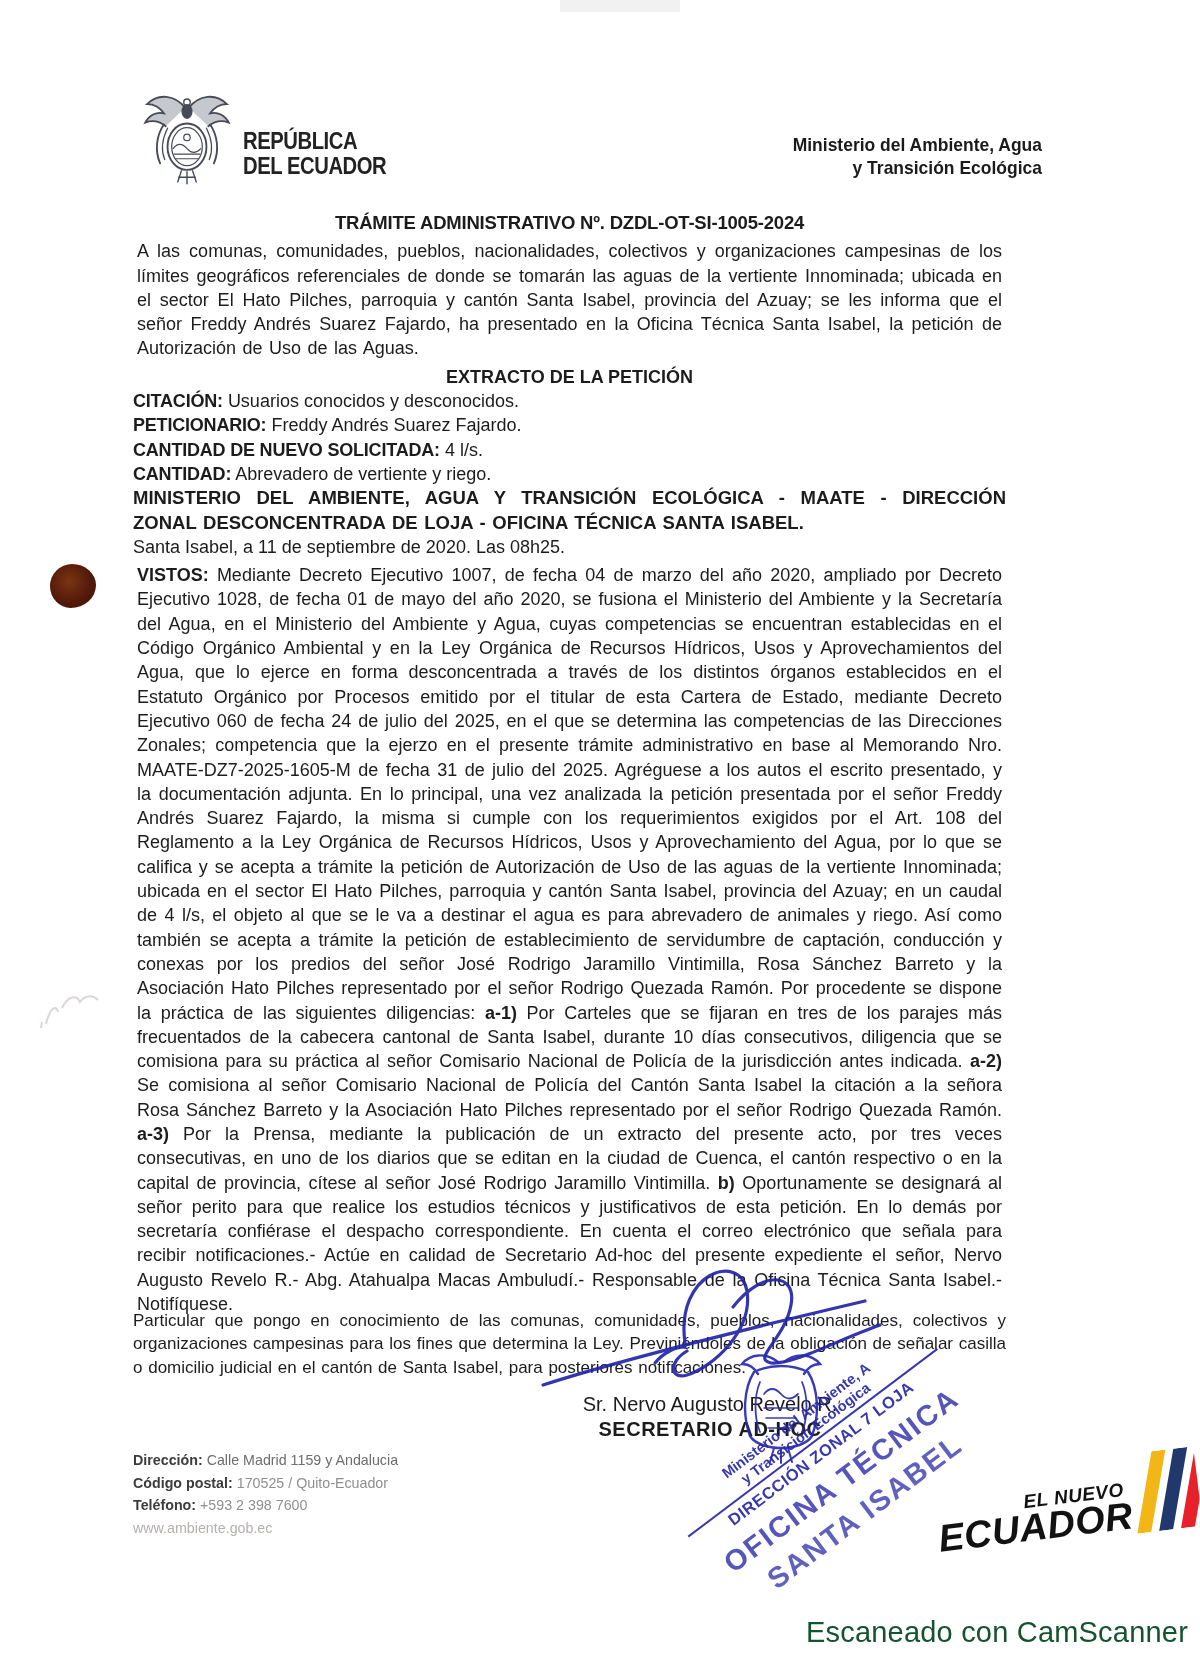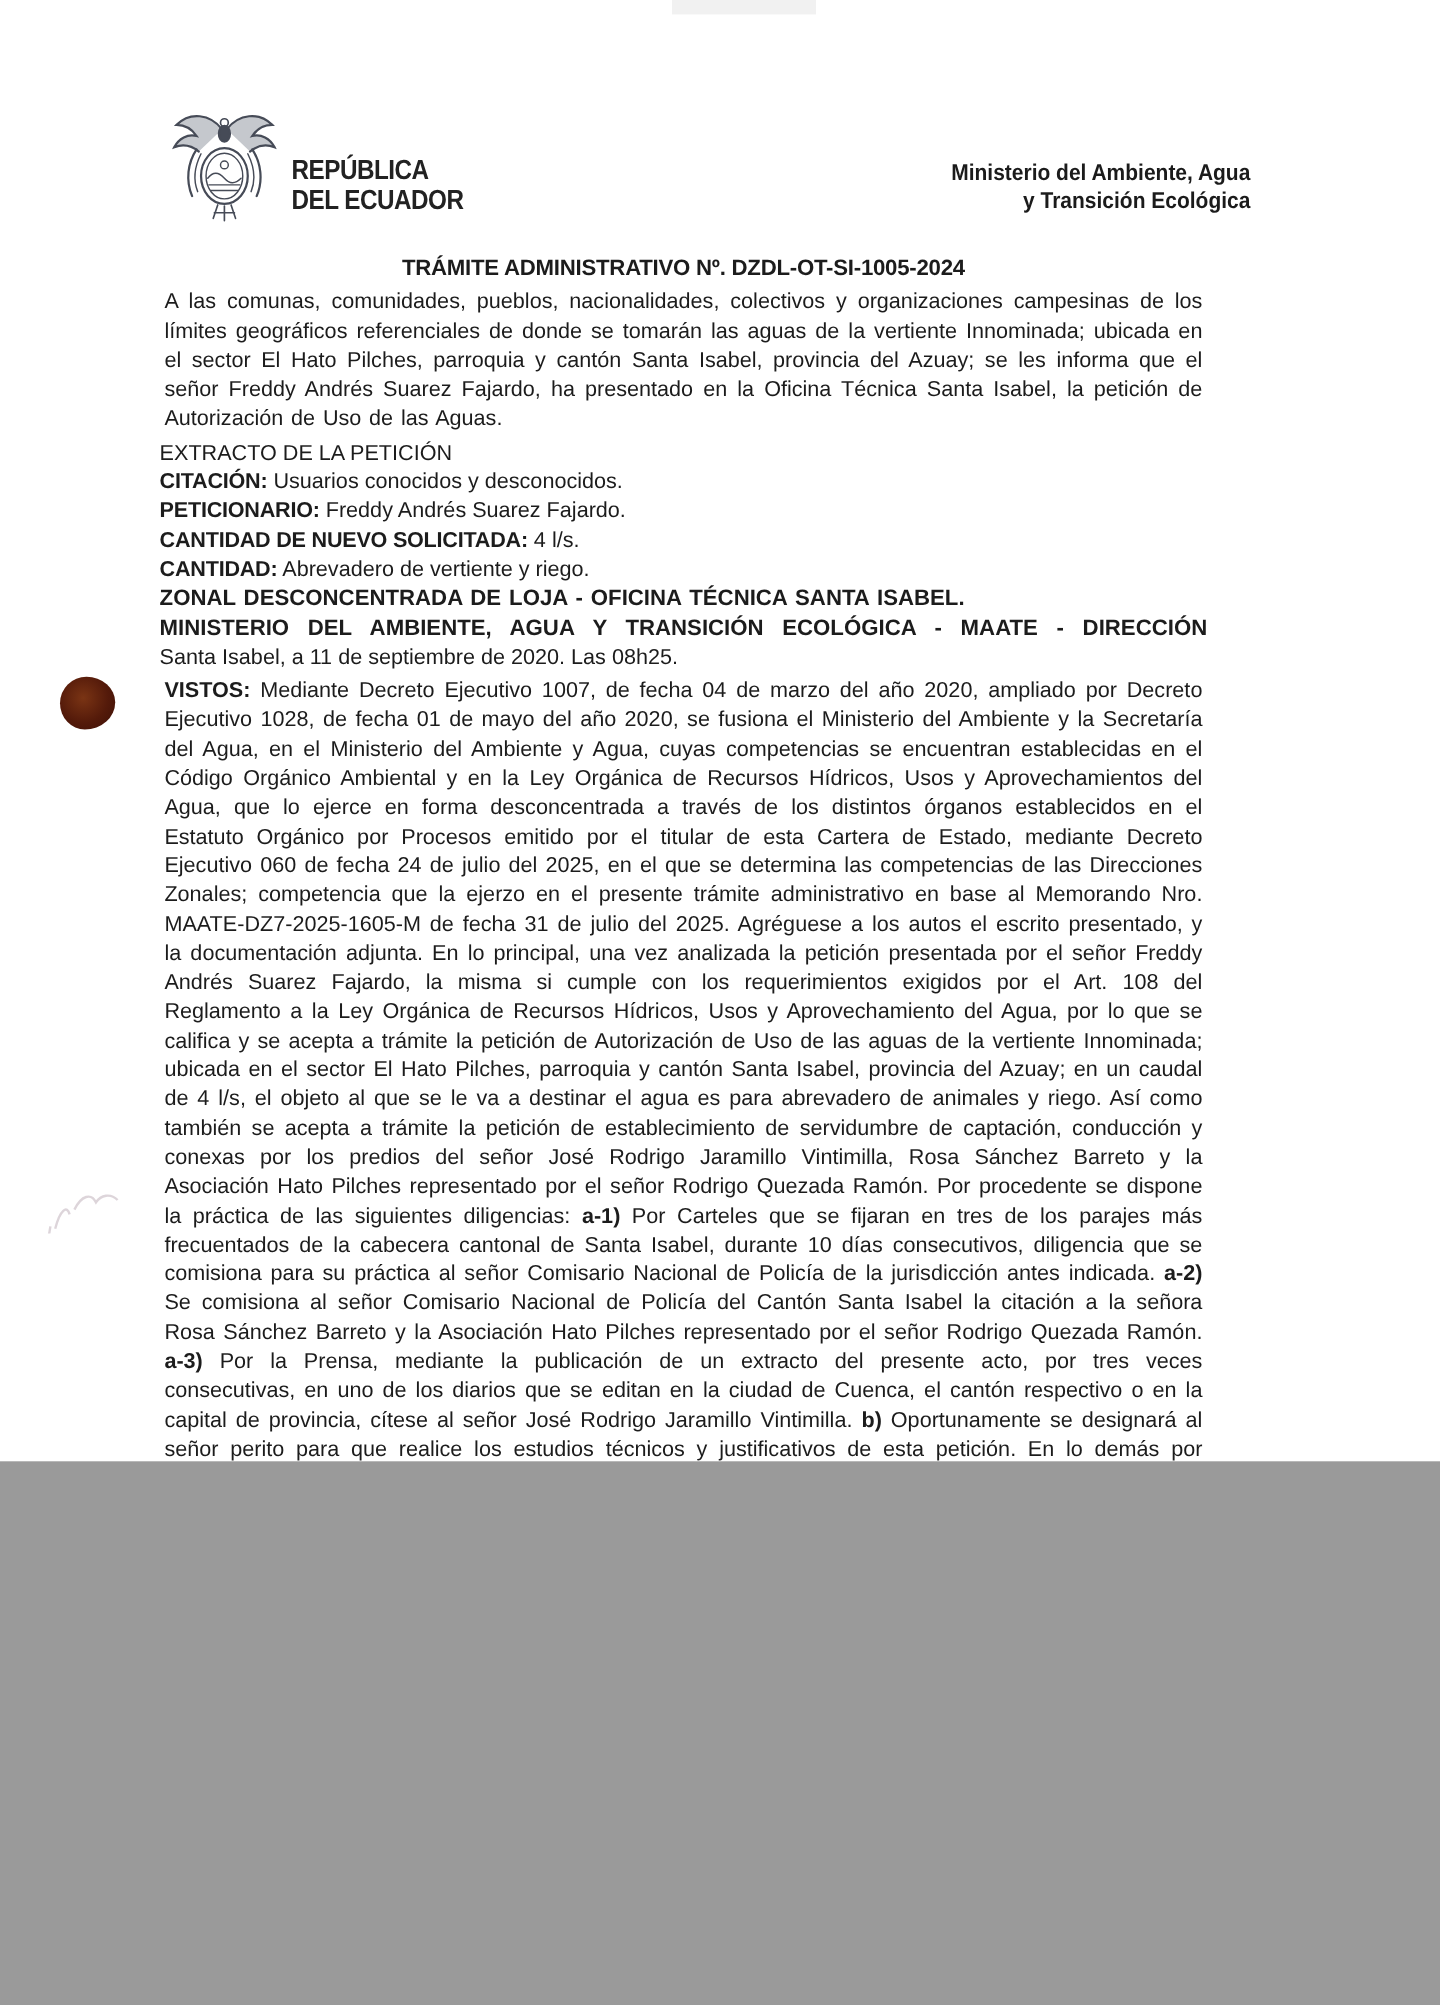--- a/index.html
+++ b/index.html
@@ -1,29 +1,29 @@
 <!DOCTYPE html>
 <html><head>
 <meta charset="utf-8">
 <title>Trámite Administrativo</title>
 <style>
   html,body{margin:0;padding:0;background:#9a9a9a;}
-  .page{position:relative;width:1200px;height:1218px;background:#ffffff;margin:0 auto;
+  .page{position:relative;width:1200px;height:1671px;background:#ffffff;margin:0 auto;
         font-family:"Liberation Sans",sans-serif;color:#1c1c1c;overflow:hidden;}
   
   .coat{position:absolute;left:136px;top:90px;width:102px;height:106px;}
   .republic{position:absolute;left:243px;top:129px;font-weight:bold;font-size:23px;line-height:25px;
             letter-spacing:-0.5px;transform:scaleX(.88);transform-origin:left top;color:#222;}
   .ministry-head{position:absolute;right:158px;top:133px;text-align:right;font-weight:bold;
                  font-size:19px;line-height:23px;transform:scaleX(.92);transform-origin:right top;color:#1b1b1b;}
   
   .main{position:absolute;left:133px;top:211px;width:873px;font-size:18px;line-height:24.3px;}
   .doc-title{text-align:center;font-weight:bold;font-size:18.5px;margin:0 0 1px 0;letter-spacing:-0.2px;}
   .just{text-align:justify;word-spacing:1.5px;margin:4px;}
-  .center-head{text-align:left;font-weight:normal;margin:0;}
+  .center-head{text-align:center;font-weight:bold;margin:0;}
   .fieldline{margin:0;}
   .fieldline b{letter-spacing:-0.2px;}
   .bold-just{font-weight:bold;font-size:18.5px;margin:0;text-align:justify;word-spacing:1.5px;}
   .bold-just.first{text-align-last:justify;}
   .dateline{margin:0;}
   
   .closing{position:absolute;left:133px;top:1309px;width:873px;font-size:17px;line-height:23.3px;
            text-align:justify;word-spacing:1px;margin:0;}
   .signature{position:absolute;left:430px;top:1393px;width:560px;text-align:center;}
   .sig-name{font-size:20px;margin:0;}
@@ -93,22 +93,22 @@
   </div>
 
   <div class="main">
     <p class="doc-title">TRÁMITE ADMINISTRATIVO Nº. DZDL-OT-SI-1005-2024</p>
     <p class="just">A las comunas, comunidades, pueblos, nacionalidades, colectivos y organizaciones campesinas de los límites geográficos referenciales de donde se tomarán las aguas de la vertiente Innominada; ubicada en el sector El Hato Pilches, parroquia y cantón Santa Isabel, provincia del Azuay; se les informa que el señor Freddy Andrés Suarez Fajardo, ha presentado en la Oficina Técnica Santa Isabel, la petición de Autorización de Uso de las Aguas.</p>
     <p class="center-head">EXTRACTO DE LA PETICIÓN</p>
     <p class="fieldline"><b>CITACIÓN:</b> <span>Usuarios conocidos y desconocidos.</span></p>
     <p class="fieldline"><b>PETICIONARIO:</b> <span>Freddy Andrés Suarez Fajardo.</span></p>
     <p class="fieldline"><b>CANTIDAD DE NUEVO SOLICITADA:</b> <span>4 l/s.</span></p>
     <p class="fieldline"><b>CANTIDAD:</b> <span>Abrevadero de vertiente y riego.</span></p>
+    <p class="bold-just first">MINISTERIO DEL AMBIENTE, AGUA Y TRANSICIÓN ECOLÓGICA - MAATE - DIRECCIÓN</p>
     <p class="bold-just">ZONAL DESCONCENTRADA DE LOJA - OFICINA TÉCNICA SANTA ISABEL.</p>
-    <p class="bold-just first">MINISTERIO DEL AMBIENTE, AGUA Y TRANSICIÓN ECOLÓGICA - MAATE - DIRECCIÓN</p>
     <p class="dateline">Santa Isabel, a 11 de septiembre de 2020. Las 08h25.</p>
     <p class="just"><b>VISTOS: </b><span>Mediante Decreto Ejecutivo 1007, de fecha 04 de marzo del año 2020, ampliado por Decreto Ejecutivo 1028, de fecha 01 de mayo del año 2020, se fusiona el Ministerio del Ambiente y la Secretaría del Agua, en el Ministerio del Ambiente y Agua, cuyas competencias se encuentran establecidas en el Código Orgánico Ambiental y en la Ley Orgánica de Recursos Hídricos, Usos y Aprovechamientos del Agua, que lo ejerce en forma desconcentrada a través de los distintos órganos establecidos en el Estatuto Orgánico por Procesos emitido por el titular de esta Cartera de Estado, mediante Decreto Ejecutivo 060 de fecha 24 de julio del 2025, en el que se determina las competencias de las Direcciones Zonales; competencia que la ejerzo en el presente trámite administrativo en base al Memorando Nro. MAATE-DZ7-2025-1605-M de fecha 31 de julio del 2025. Agréguese a los autos el escrito presentado, y la documentación adjunta. En lo principal, una vez analizada la petición presentada por el señor Freddy Andrés Suarez Fajardo, la misma si cumple con los requerimientos exigidos por el Art. 108 del Reglamento a la Ley Orgánica de Recursos Hídricos, Usos y Aprovechamiento del Agua, por lo que se califica y se acepta a trámite la petición de Autorización de Uso de las aguas de la vertiente Innominada; ubicada en el sector El Hato Pilches, parroquia y cantón Santa Isabel, provincia del Azuay; en un caudal de 4 l/s, el objeto al que se le va a destinar el agua es para abrevadero de animales y riego. Así como también se acepta a trámite la petición de establecimiento de servidumbre de captación, conducción y conexas por los predios del señor José Rodrigo Jaramillo Vintimilla, Rosa Sánchez Barreto y la Asociación Hato Pilches representado por el señor Rodrigo Quezada Ramón. Por procedente se dispone la práctica de las siguientes diligencias: </span><b>a-1)</b><span> Por Carteles que se fijaran en tres de los parajes más frecuentados de la cabecera cantonal de Santa Isabel, durante 10 días consecutivos, diligencia que se comisiona para su práctica al señor Comisario Nacional de Policía de la jurisdicción antes indicada. </span><b>a-2)</b><span> Se comisiona al señor Comisario Nacional de Policía del Cantón Santa Isabel la citación a la señora Rosa Sánchez Barreto y la Asociación Hato Pilches representado por el señor Rodrigo Quezada Ramón. </span><b>a-3)</b><span> Por la Prensa, mediante la publicación de un extracto del presente acto, por tres veces consecutivas, en uno de los diarios que se editan en la ciudad de Cuenca, el cantón respectivo o en la capital de provincia, cítese al señor José Rodrigo Jaramillo Vintimilla. </span><b>b)</b><span> Oportunamente se designará al señor perito para que realice los estudios técnicos y justificativos de esta petición. En lo demás por secretaría confiérase el despacho correspondiente. En cuenta el correo electrónico que señala para recibir notificaciones.- Actúe en calidad de Secretario Ad-hoc del presente expediente el señor, Nervo Augusto Revelo R.- Abg. Atahualpa Macas Ambuludí.- Responsable de la Oficina Técnica Santa Isabel.- Notifíquese.</span></p>
   </div>
 
   <p class="closing">Particular que pongo en conocimiento de las comunas, comunidades, pueblos, nacionalidades, colectivos y organizaciones campesinas para los fines que determina la Ley. Previniéndoles de la obligación de señalar casilla o domicilio judicial en el cantón de Santa Isabel, para posteriores notificaciones.</p>
 
   <div class="signature">
     <p class="sig-name">Sr. Nervo Augusto Revelo R.</p>
     <p class="sig-title">SECRETARIO AD-HOC</p>
   </div>

